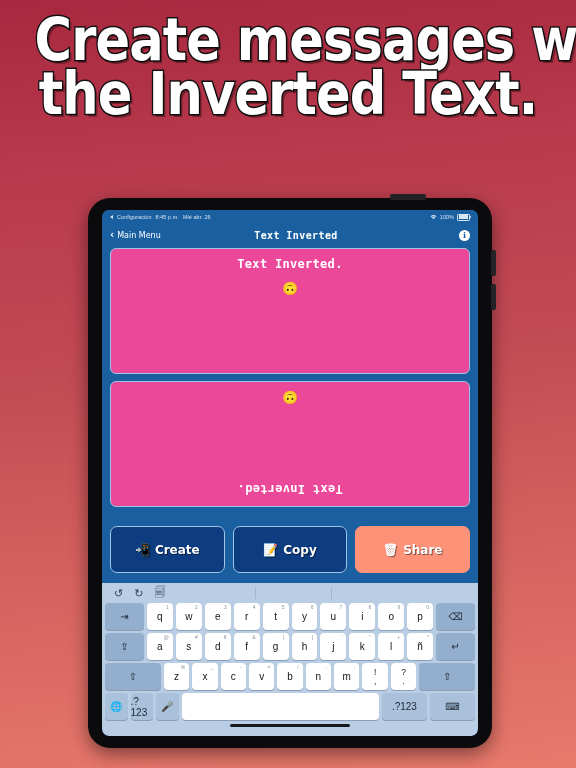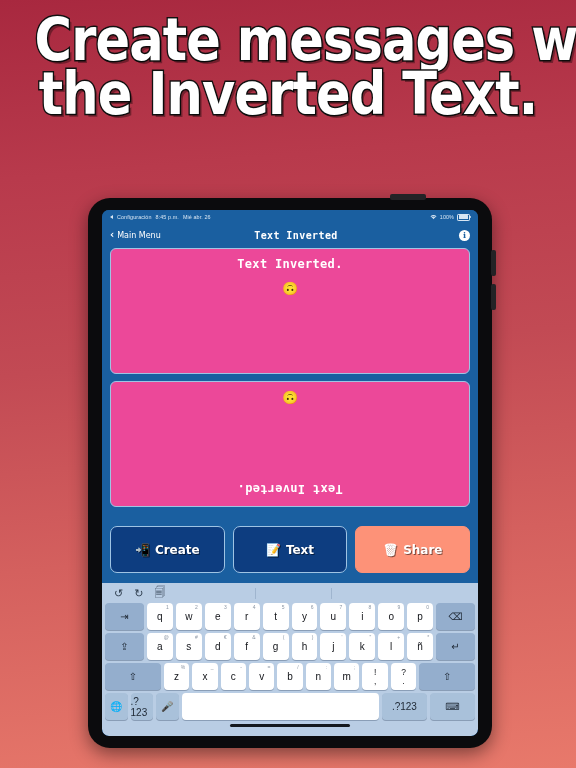--- a/index.html
+++ b/index.html
@@ -196,21 +196,21 @@
 
     </div>
 
     <div class="btnrow">
       <div class="btn">
         <span class="gi">📲</span>
         <span>Create</span>
       </div>
       <div class="btn">
         <span class="gi">📝</span>
-        <span>Text</span>
+        <span>Copy</span>
       </div>
       <div class="btn danger">
         <span class="gi">🗑</span>
         <span>Share</span>
       </div>
     </div>
 
     <div class="keyboard">
 
       <div class="kb-toolbar">

